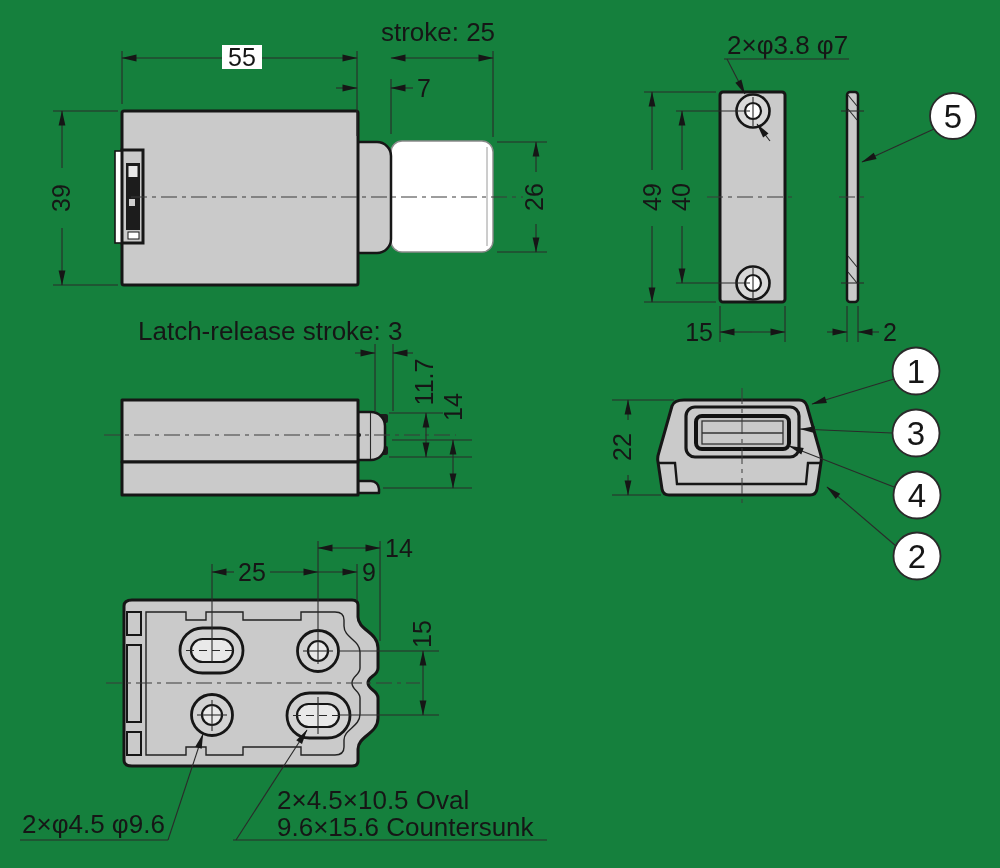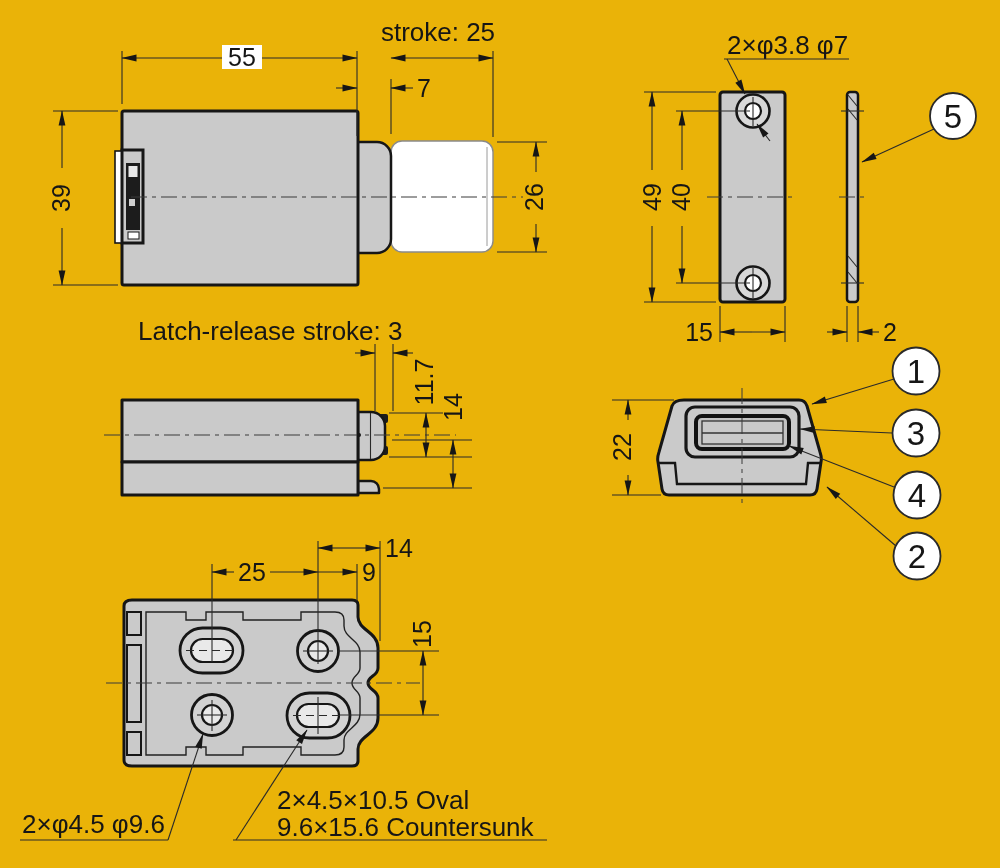--- a/index.html
+++ b/index.html
@@ -1,16 +1,16 @@
 <!DOCTYPE html>
 <html><head>
 <meta charset="utf-8">
 <style>
   html,body{margin:0;padding:0;background:#ffffff;}
-  .page{width:1000px;height:868px;background:#eab308;position:relative;overflow:hidden;}
+  .page{width:1000px;height:868px;background:#15803d;position:relative;overflow:hidden;}
   svg{display:block;}
   .outline{fill:#cacaca;stroke:#161616;stroke-width:3;stroke-linejoin:round;}
   .outline2{fill:#cacaca;stroke:#161616;stroke-width:2.5;stroke-linejoin:round;}
   .dim{stroke:#2a2a2a;stroke-width:1.1;fill:none;}
   .cl{stroke:#3a3a3a;stroke-width:1;fill:none;stroke-dasharray:16 5 4 5;}
   .dimtext{font:25px "Liberation Sans","DejaVu Sans",sans-serif;fill:#161616;}
   .labeltext{font:26px "Liberation Sans","DejaVu Sans",sans-serif;fill:#161616;}
   .balloontext{font:33px "Liberation Sans","DejaVu Sans",sans-serif;fill:#161616;}
   .balloon{fill:#ffffff;stroke:#2a2a2a;stroke-width:1.8;}
 </style>

